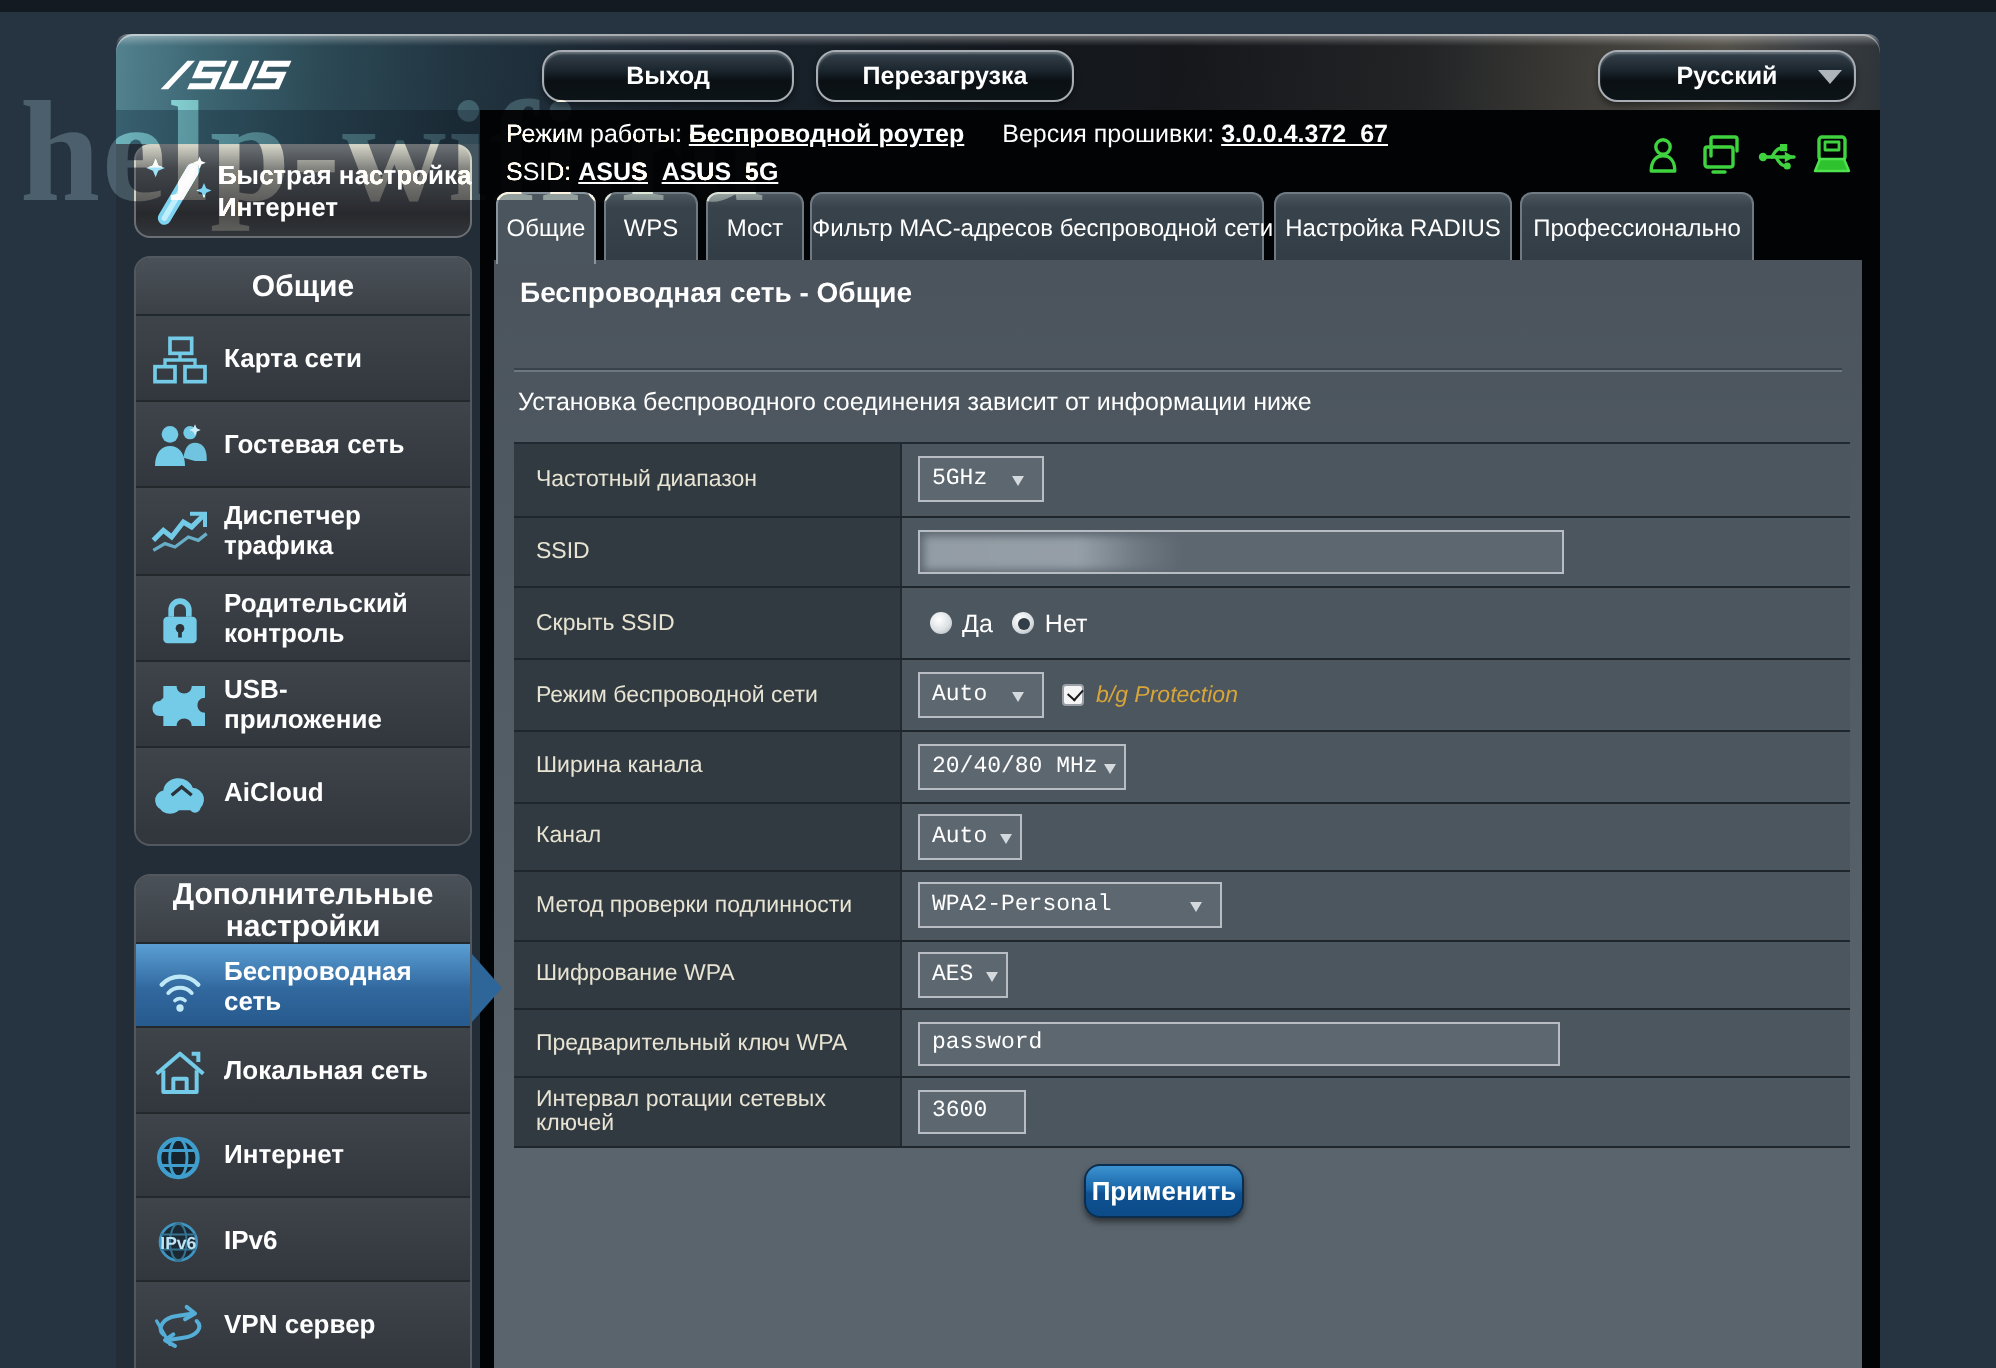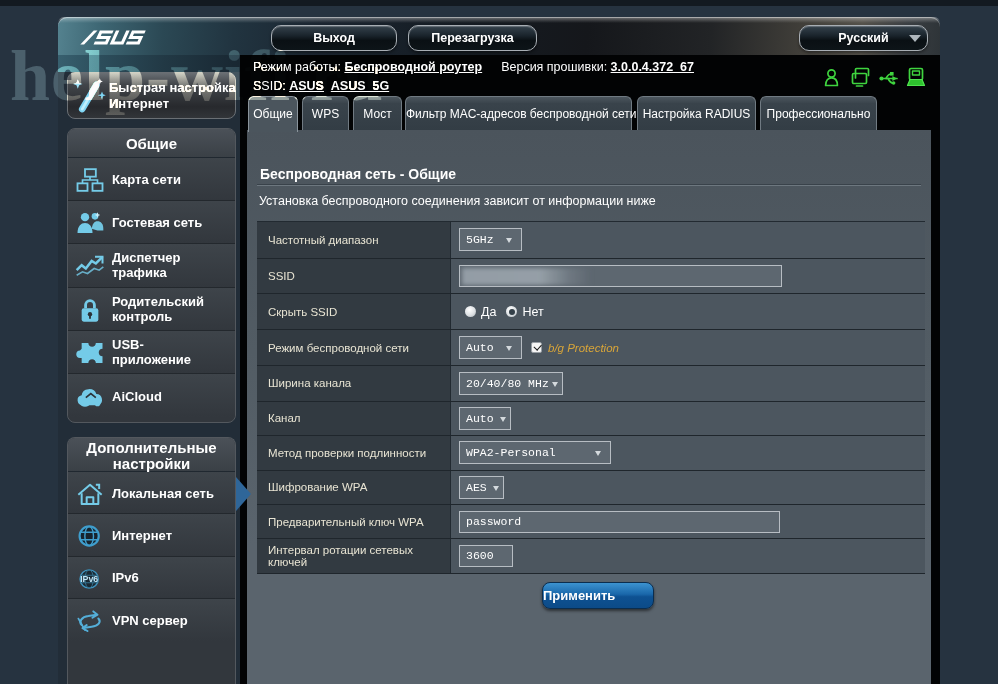--- a/index.html
+++ b/index.html
@@ -41,21 +41,21 @@
 
 
 .tab { white-space:nowrap; position:absolute; top:96px; height:34px; border:1px solid #707a82; border-bottom:none; border-radius:6px 6px 0 0;
   background:linear-gradient(180deg,#4c565e 0%, #39434b 20%, #333d45 100%);
   color:#fff; font-size:12px; text-align:center; padding-top:10px; }
 .tab.active { background:#4b555d; height:36px; border-color:#8a949c; z-index:5; }
 
 
 #panel { position:absolute; left:247px; top:130px; width:684px; height:554px;
   background:linear-gradient(180deg,#4b545c 0%, #525c64 40%, #5a646d 75%, #5a646d 100%); }
-#title { position:absolute; left:13px; top:36px; color:#fff; font-weight:bold; font-size:14px; }
+#title { position:absolute; left:13px; top:8px; color:#fff; font-weight:bold; font-size:14px; }
 #titlehr { position:absolute; left:10px; top:54px; width:664px; height:2px; background:#39424a; border-bottom:1px solid #6d777f; }
 #desc { position:absolute; left:12px; top:64px; color:#fff; font-size:12.5px; }
 
 
 #ftable { position:absolute; left:10px; top:91px; width:668px; }
 .frow { display:flex; width:668px; height:35.2px; border-bottom:1px solid #1f262c; }
 .frow:first-child { border-top:1px solid #222a31; height:37.6px; }
 .frow:nth-child(2),.frow:nth-child(3),.frow:nth-child(4),.frow:nth-child(5) { height:35.8px; }
 .frow:nth-child(n+6) { height:34.4px;justify-content:flex-end; }
 .fl { width:194px; background:#323a41; border-right:1px solid #222a31; color:#e8e4d3; font-size:11.5px; display:flex; align-items:center; padding-left:11px; }
@@ -70,23 +70,23 @@
 
 .radio { display:inline-block; width:11px; height:11px; border-radius:50%; background:radial-gradient(circle at 40% 35%, #ffffff 0%, #dde1e4 55%, #a6aeb4 100%); vertical-align:-1.5px; }
 .radio.on { position:relative; }
 .radio.on:after { content:""; position:absolute; left:2.5px; top:2.5px; width:6px; height:6px; border-radius:50%; background:#333f48; }
 .rlbl { color:#fff; font-size:12.5px; margin:0 10px 0 5px; }
 .cbx { display:inline-block; width:11px; height:11px; background:#f5f5f5; border:1px solid #999fa5; border-radius:2px; position:relative; vertical-align:-1px; margin-left:9px; }
 .cbx:after { content:""; position:absolute; left:1.5px; top:0.5px; width:6px; height:3.5px; border-left:1.8px solid #1a1a1a; border-bottom:1.8px solid #1a1a1a; transform:rotate(-48deg); }
 .bgp { color:#d8a539; font-size:11.5px; margin-left:6px;font-style:italic; }
 
 
-#apply { position:absolute; left:295px; top:452px; width:112px; height:27px; border-radius:8px; border:1px solid #0b2d4e;
+#apply { position:absolute; left:295px; top:452px; width:80px; height:27px; border-radius:8px; border:1px solid #0b2d4e;
   background:linear-gradient(180deg,#3c93d0 0%, #1a67aa 45%, #0e5192 55%, #0c4b88 100%);
-  color:#fff; font-weight:bold; font-size:13px; text-align:left; line-height:25px; box-shadow:0 2px 3px rgba(0,0,0,0.5); }
+  color:#fff; font-weight:bold; font-size:13px; text-align:center; line-height:25px; box-shadow:0 2px 3px rgba(0,0,0,0.5); }
 
 
 #quick { position:absolute; left:67px; top:72px; width:169px; height:47px; border-radius:8px; border:1px solid #6a6f74;
   background:linear-gradient(180deg,#6a6f74 0%, #42464b 25%, #27292d 75%, #323539 100%); }
 #quick .txt { position:absolute; left:41px; top:7px; width:127px; color:#fff; font-weight:bold; font-size:13px; line-height:16px; }
 
 .mblock { position:absolute; left:67px; width:169px; border-radius:8px; border:1px solid #53585e;
   background:#32373d; overflow:hidden; }
 #mb1 { top:128px; height:295px; }
 #mb2 { top:437px; height:247px; border-radius:8px 8px 0 0; border-bottom:none; }
@@ -316,20 +316,31 @@
             </g>
             <path d="M13,17 l6,-5 6,5" stroke="#2b3238" stroke-width="2" fill="none"></path>
             <ellipse cx="12" cy="24" rx="6" ry="4" fill="#74cbe8"></ellipse>
             <circle cx="27" cy="24" r="3.4" fill="#74cbe8"></circle>
           </svg></div>
         <div class="mtxt">AiCloud</div>
       </div>
   </div>
   <div class="mblock" id="mb2">
     <div class="mhead">Дополнительные<br>настройки</div>
+    <div class="mitem sel">
+        <div class="mico" id="i-wifi"><svg width="36" height="30" viewBox="0 0 36 30">
+            <g stroke="#bfe8f7" fill="none" stroke-linecap="round">
+              <path d="M7,13 a15,15 0 0 1 22,0" stroke-width="2.6"></path>
+              <path d="M11,18 a9.5,9.5 0 0 1 14,0" stroke-width="2.4"></path>
+              <path d="M15,22.5 a4.5,4.5 0 0 1 6,0" stroke-width="2.2"></path>
+            </g>
+            <circle cx="18" cy="27" r="2.2" fill="#bfe8f7"></circle>
+          </svg></div>
+        <div class="mtxt">Беспроводная<br>сеть</div>
+      </div>
     <div class="mitem">
         <div class="mico" id="i-lan"><svg width="36" height="30" viewBox="0 0 36 30">
             <g stroke="#74cbe8" fill="none" stroke-width="2.4" stroke-linejoin="round">
               <path d="M4,16 L18,4 L32,16"></path>
               <path d="M8,14 v13 h20 v-13"></path>
               <path d="M14,27 v-8 h8 v8"></path>
             </g>
             <path d="M25,4 h4 v5" stroke="#74cbe8" stroke-width="2.4" fill="none"></path>
           </svg></div>
         <div class="mtxt">Локальная сеть</div>

